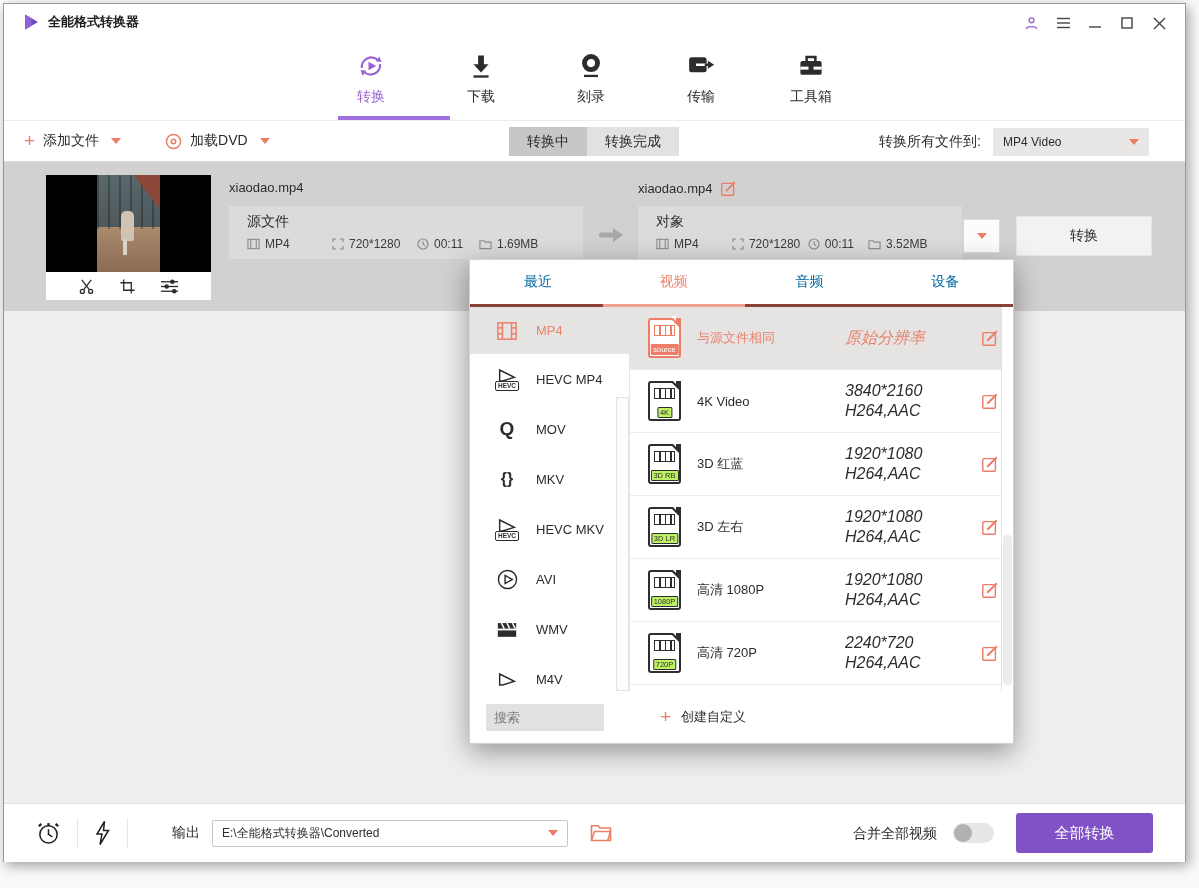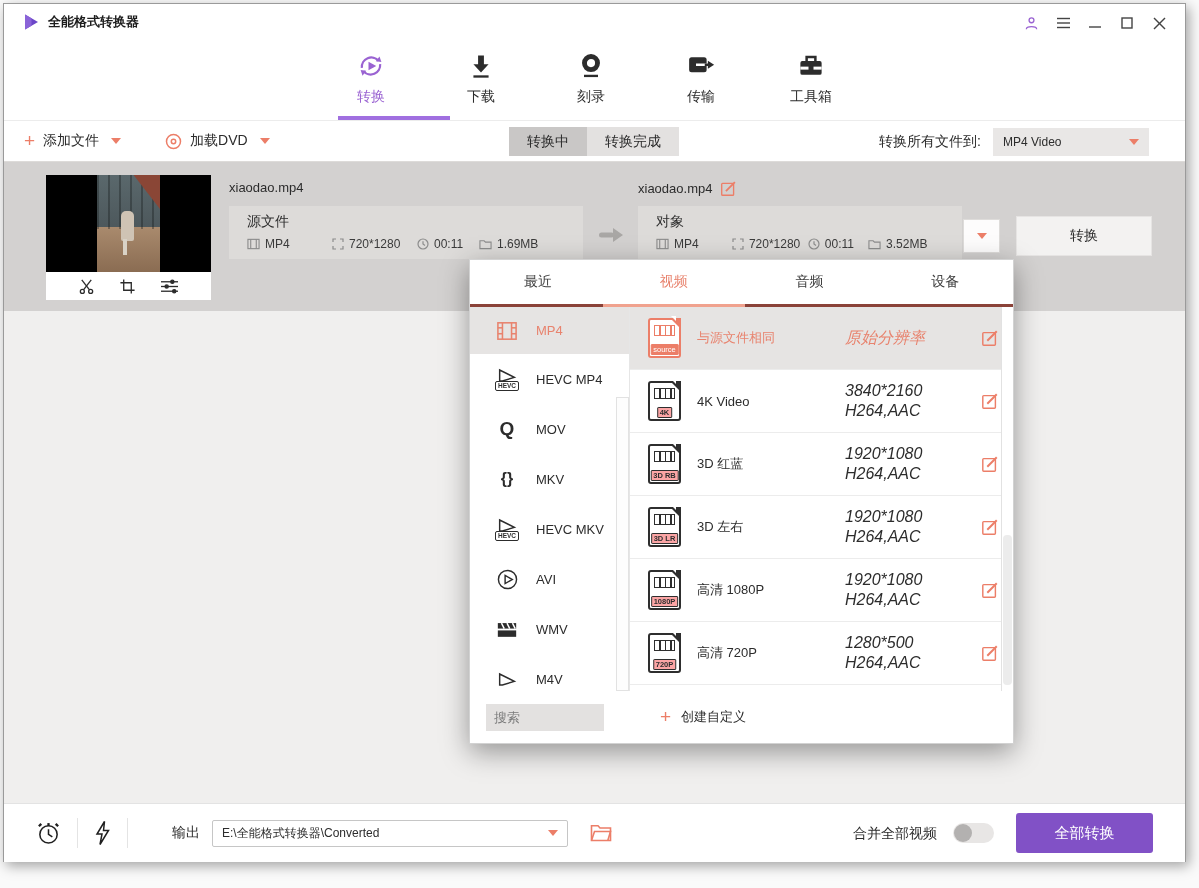--- a/index.html
+++ b/index.html
@@ -81,21 +81,21 @@
   .merge-label { font-size:14px; color:#2c2c2c; }
   .toggle { width:41px; height:20px; border-radius:10px; background:#e8e6e5; position:relative; }
   .toggle .knob { position:absolute; left:1px; top:1px; width:18px; height:18px; border-radius:50%; background:#b3b1b0; }
   .convert-all-btn { margin-left:22px; width:137px; height:40px; background:#8151c6; border-radius:3px; color:#fff;
       display:flex; align-items:center; justify-content:center; font-size:15px; }
 
   
   .popup { position:absolute; left:465px; top:255px; width:545px; height:485px; background:#fff; border:1px solid #d2d2d2;
       box-shadow:0 8px 26px rgba(0,0,0,.38); z-index:10; display:flex; flex-direction:column; }
   .popup-tabs { display:flex; height:47px; border-bottom:3px solid #8a4238; position:relative; }
-  .ptab { flex:1; display:flex; align-items:center; justify-content:center; font-size:14px; color:#404040; position:relative; }
+  .ptab { flex:1; display:flex; align-items:center; justify-content:center; font-size:14px; color:#0369a1; position:relative; }
   .ptab.active { color:#e8836e; }
   .ptab.active::after { content:""; position:absolute; left:-3px; right:-3px; bottom:-3px; height:3px; background:#f0a28e; }
   .popup-body { flex:1; display:flex; overflow:hidden; }
   .format-col { width:160px; border-right:1px solid #e6e6e6; position:relative; overflow:hidden; }
   .format-item { height:50px; display:flex; align-items:center; gap:14px; padding-left:22px; color:#2c2c2c; font-size:13px; }
   .format-item.active { background:#e6e4e3; color:#e8836e; height:47px; }
   .format-item .ficon { width:30px; display:flex; align-items:center; justify-content:center; flex-direction:column; color:#2c2c2c; }
   .format-item.active .ficon { color:#e8836e; }
   .fglyph { font-size:19px; font-weight:bold; line-height:20px; }
   .hevc-chip { font-size:6.5px; font-weight:bold; border:1px solid currentColor; border-radius:2px; padding:0 2px; line-height:8px; margin-top:-2px; }
@@ -117,22 +117,22 @@
   .create-plus { color:#ec7e68; font-size:19px; line-height:14px; }
 
   
   .picon { width:33px; height:40px; border:2px solid #2e2e2e; border-radius:3px; position:relative; background:#fff; flex:none; }
   .picon .pfold { position:absolute; top:-2px; right:-2px; width:0; height:0; border-style:solid; border-width:0 11px 11px 0;
       border-color:transparent #2e2e2e transparent transparent; }
   .picon .pfold::after { content:""; position:absolute; left:1px; top:-2px; width:0; height:0; border-style:solid;
       border-width:0 5px 5px 0; border-color:transparent #fff transparent transparent; }
   .picon .pfilm { position:absolute; top:5px; left:4px; right:4px; height:11px; border:1.5px solid #2e2e2e;
       background:repeating-linear-gradient(90deg, transparent 0 4px, #2e2e2e 4px 5.5px); }
-  .picon .plabel { position:absolute; bottom:1px; left:50%; transform:translateX(-50%); background:#fca5a5; border:1.5px solid #2e2e2e;
-      font-size:7.5px; font-weight:bold; color:#2e2e2e; padding:0 2px; line-height:9px; white-space:nowrap; border-radius:1px; }
+  .picon .plabel { position:absolute; bottom:1px; left:50%; transform:translateX(-50%); background:#bef264; border:1.5px solid #2e2e2e;
+      font-size:7.5px; font-weight:normal; color:#2e2e2e; padding:0 2px; line-height:9px; white-space:nowrap; border-radius:1px; }
   .picon.red { border-color:#ec7e68; }
   .picon.red .pfold { border-color:transparent #ec7e68 transparent transparent; }
   .picon.red .pfilm { border-color:#ec7e68; background:repeating-linear-gradient(90deg, transparent 0 4px, #ec7e68 4px 5.5px); }
   .picon.red .plabel { background:#ec7e68; border-color:#ec7e68; color:#fff; font-weight:normal; }
   svg { display:block; }
 </style>
 </head>
 <body>
 
 <div class="window">
@@ -580,21 +580,21 @@
             </svg>
         </div>
         <div class="preset-row">
           <div class="picon">
               <div class="pfold"></div>
               <div class="pfilm"></div>
               <div class="plabel">720P</div>
             </div>
           <div class="preset-name">高清 720P</div>
           <div class="preset-detail">
-              <div>1280*500</div>
+              <div>2240*720</div>
               <div>H264,AAC</div>
             </div>
           <svg class="preset-edit" width="18" height="18" viewBox="0 0 20 20" fill="none" stroke="#ec7e68" stroke-width="1.6">
               <rect x="2" y="4" width="14" height="14" rx="1"></rect>
               <line x1="7" y1="13" x2="17.5" y2="2.5" stroke-width="2.2"></line>
             </svg>
         </div>
         <div class="pscroll">
             <div class="pthumb"></div>
           </div>

